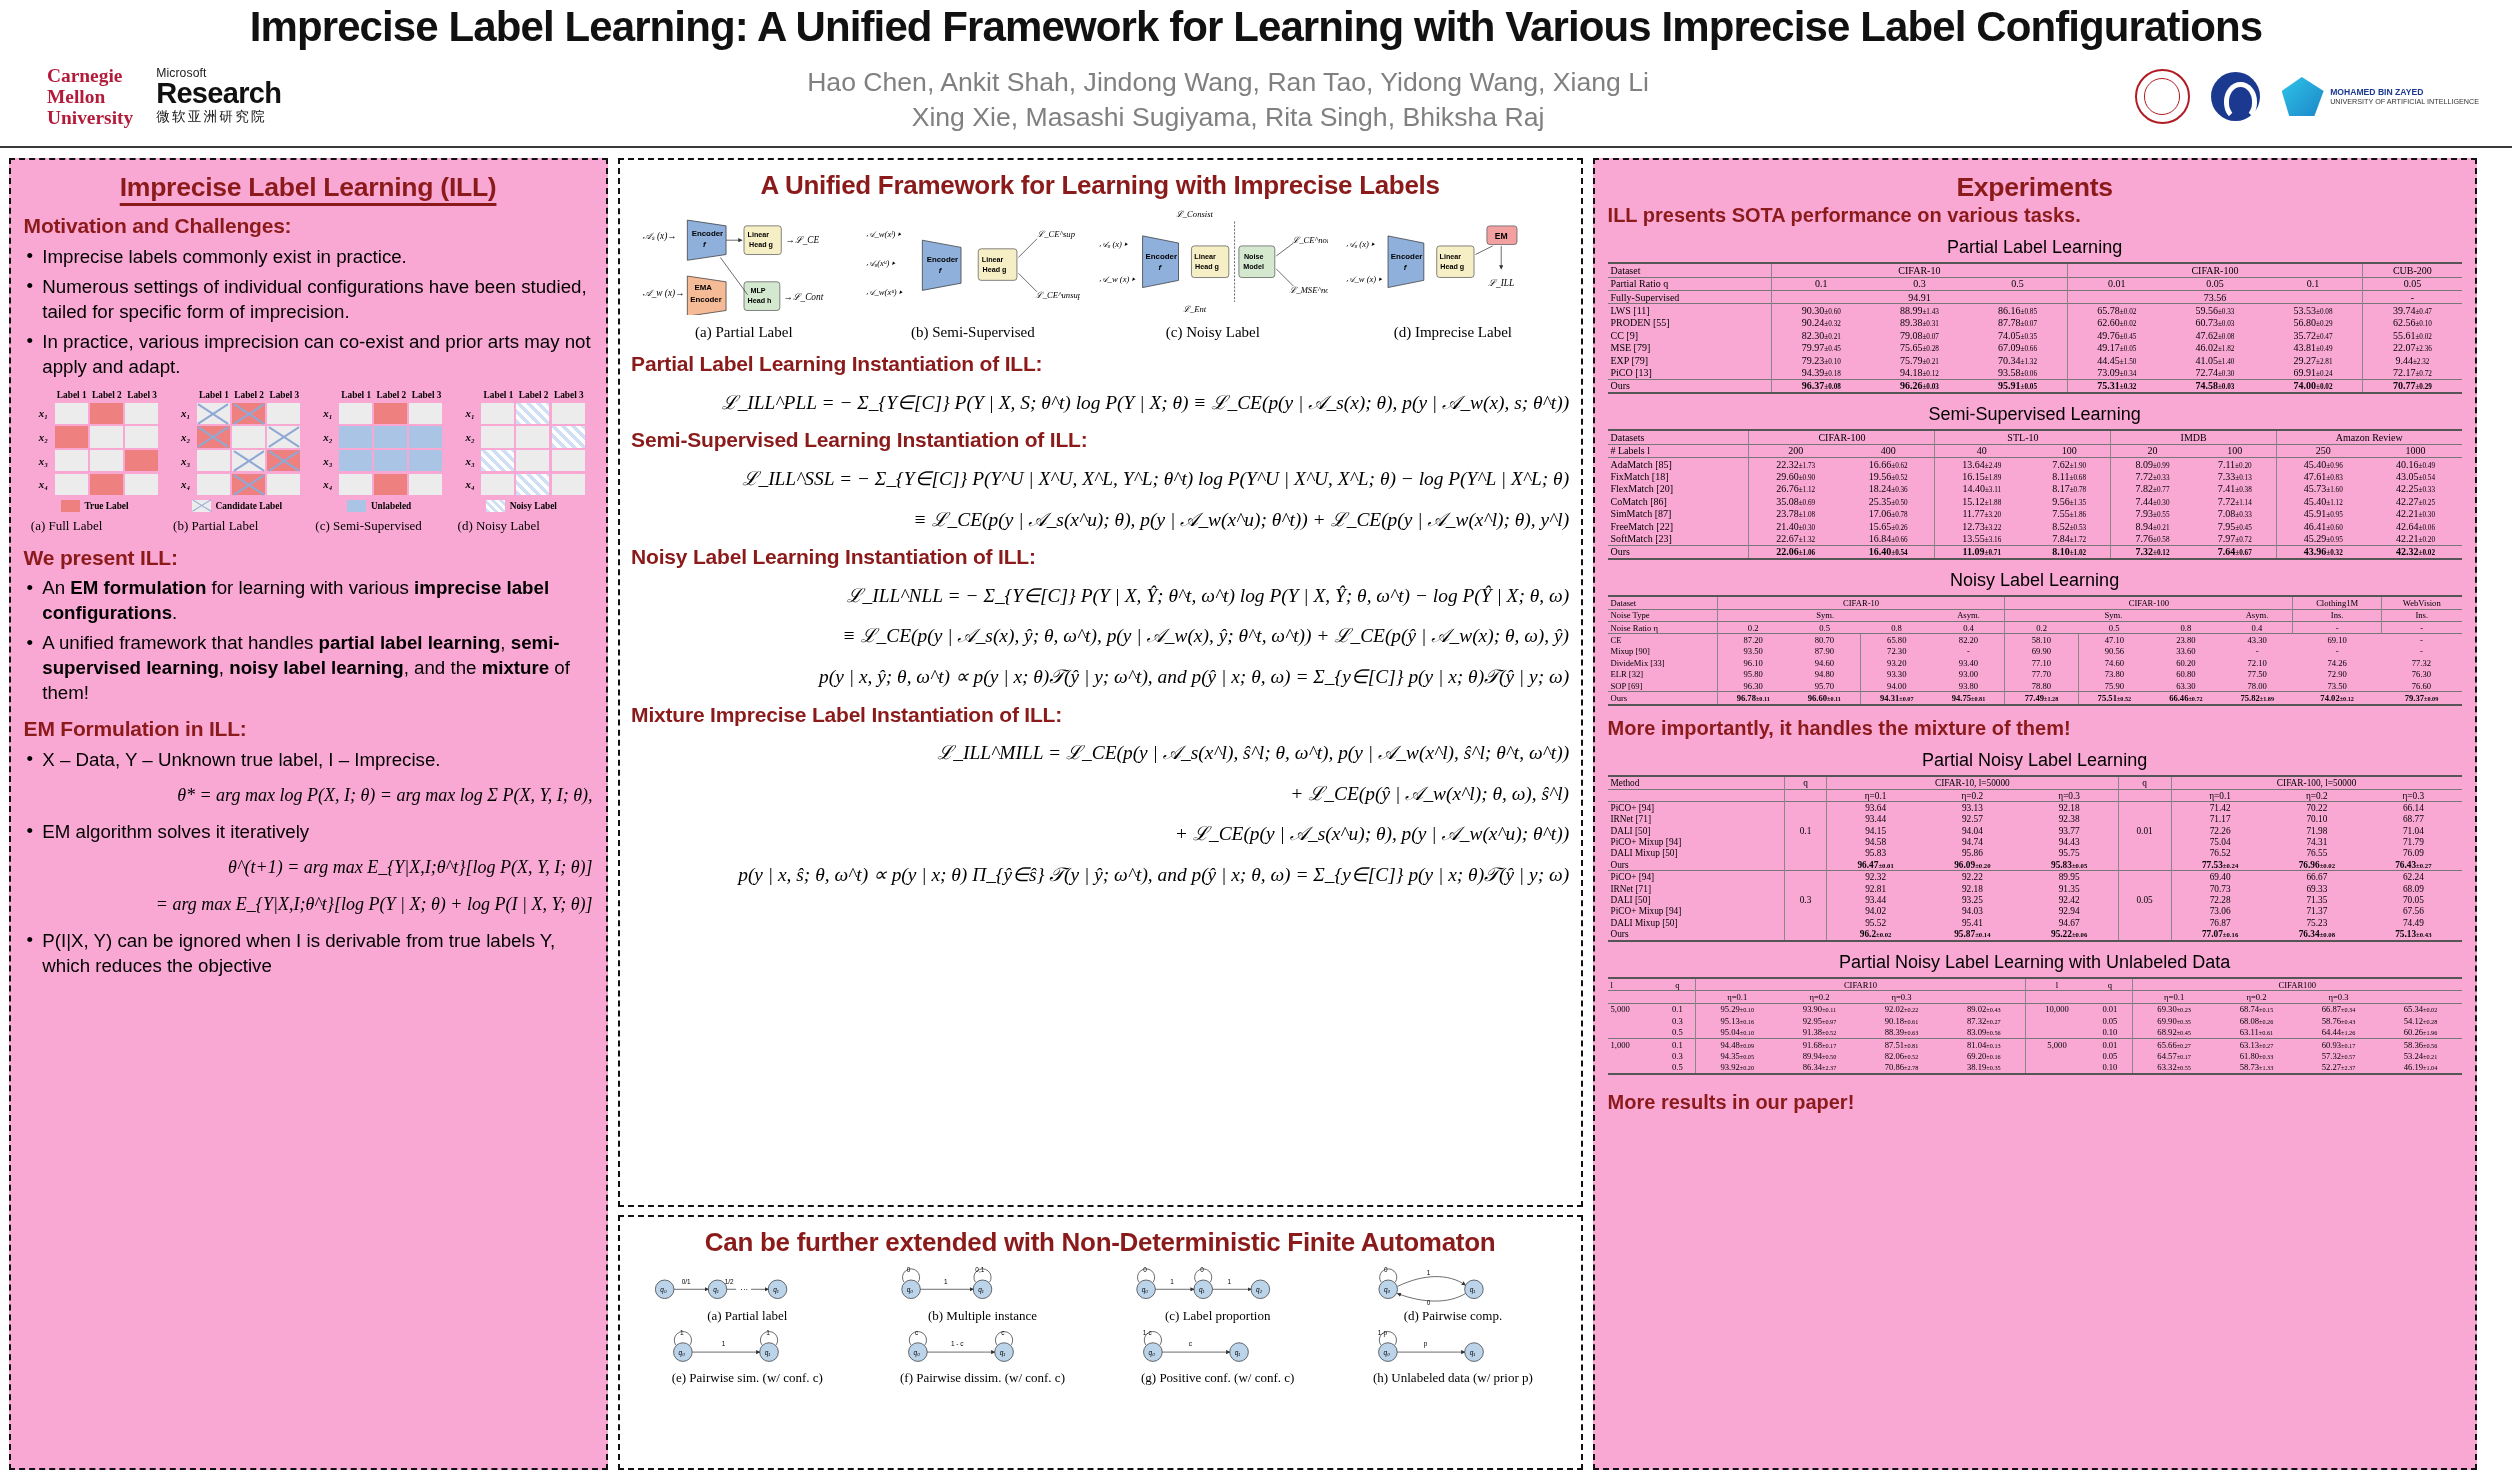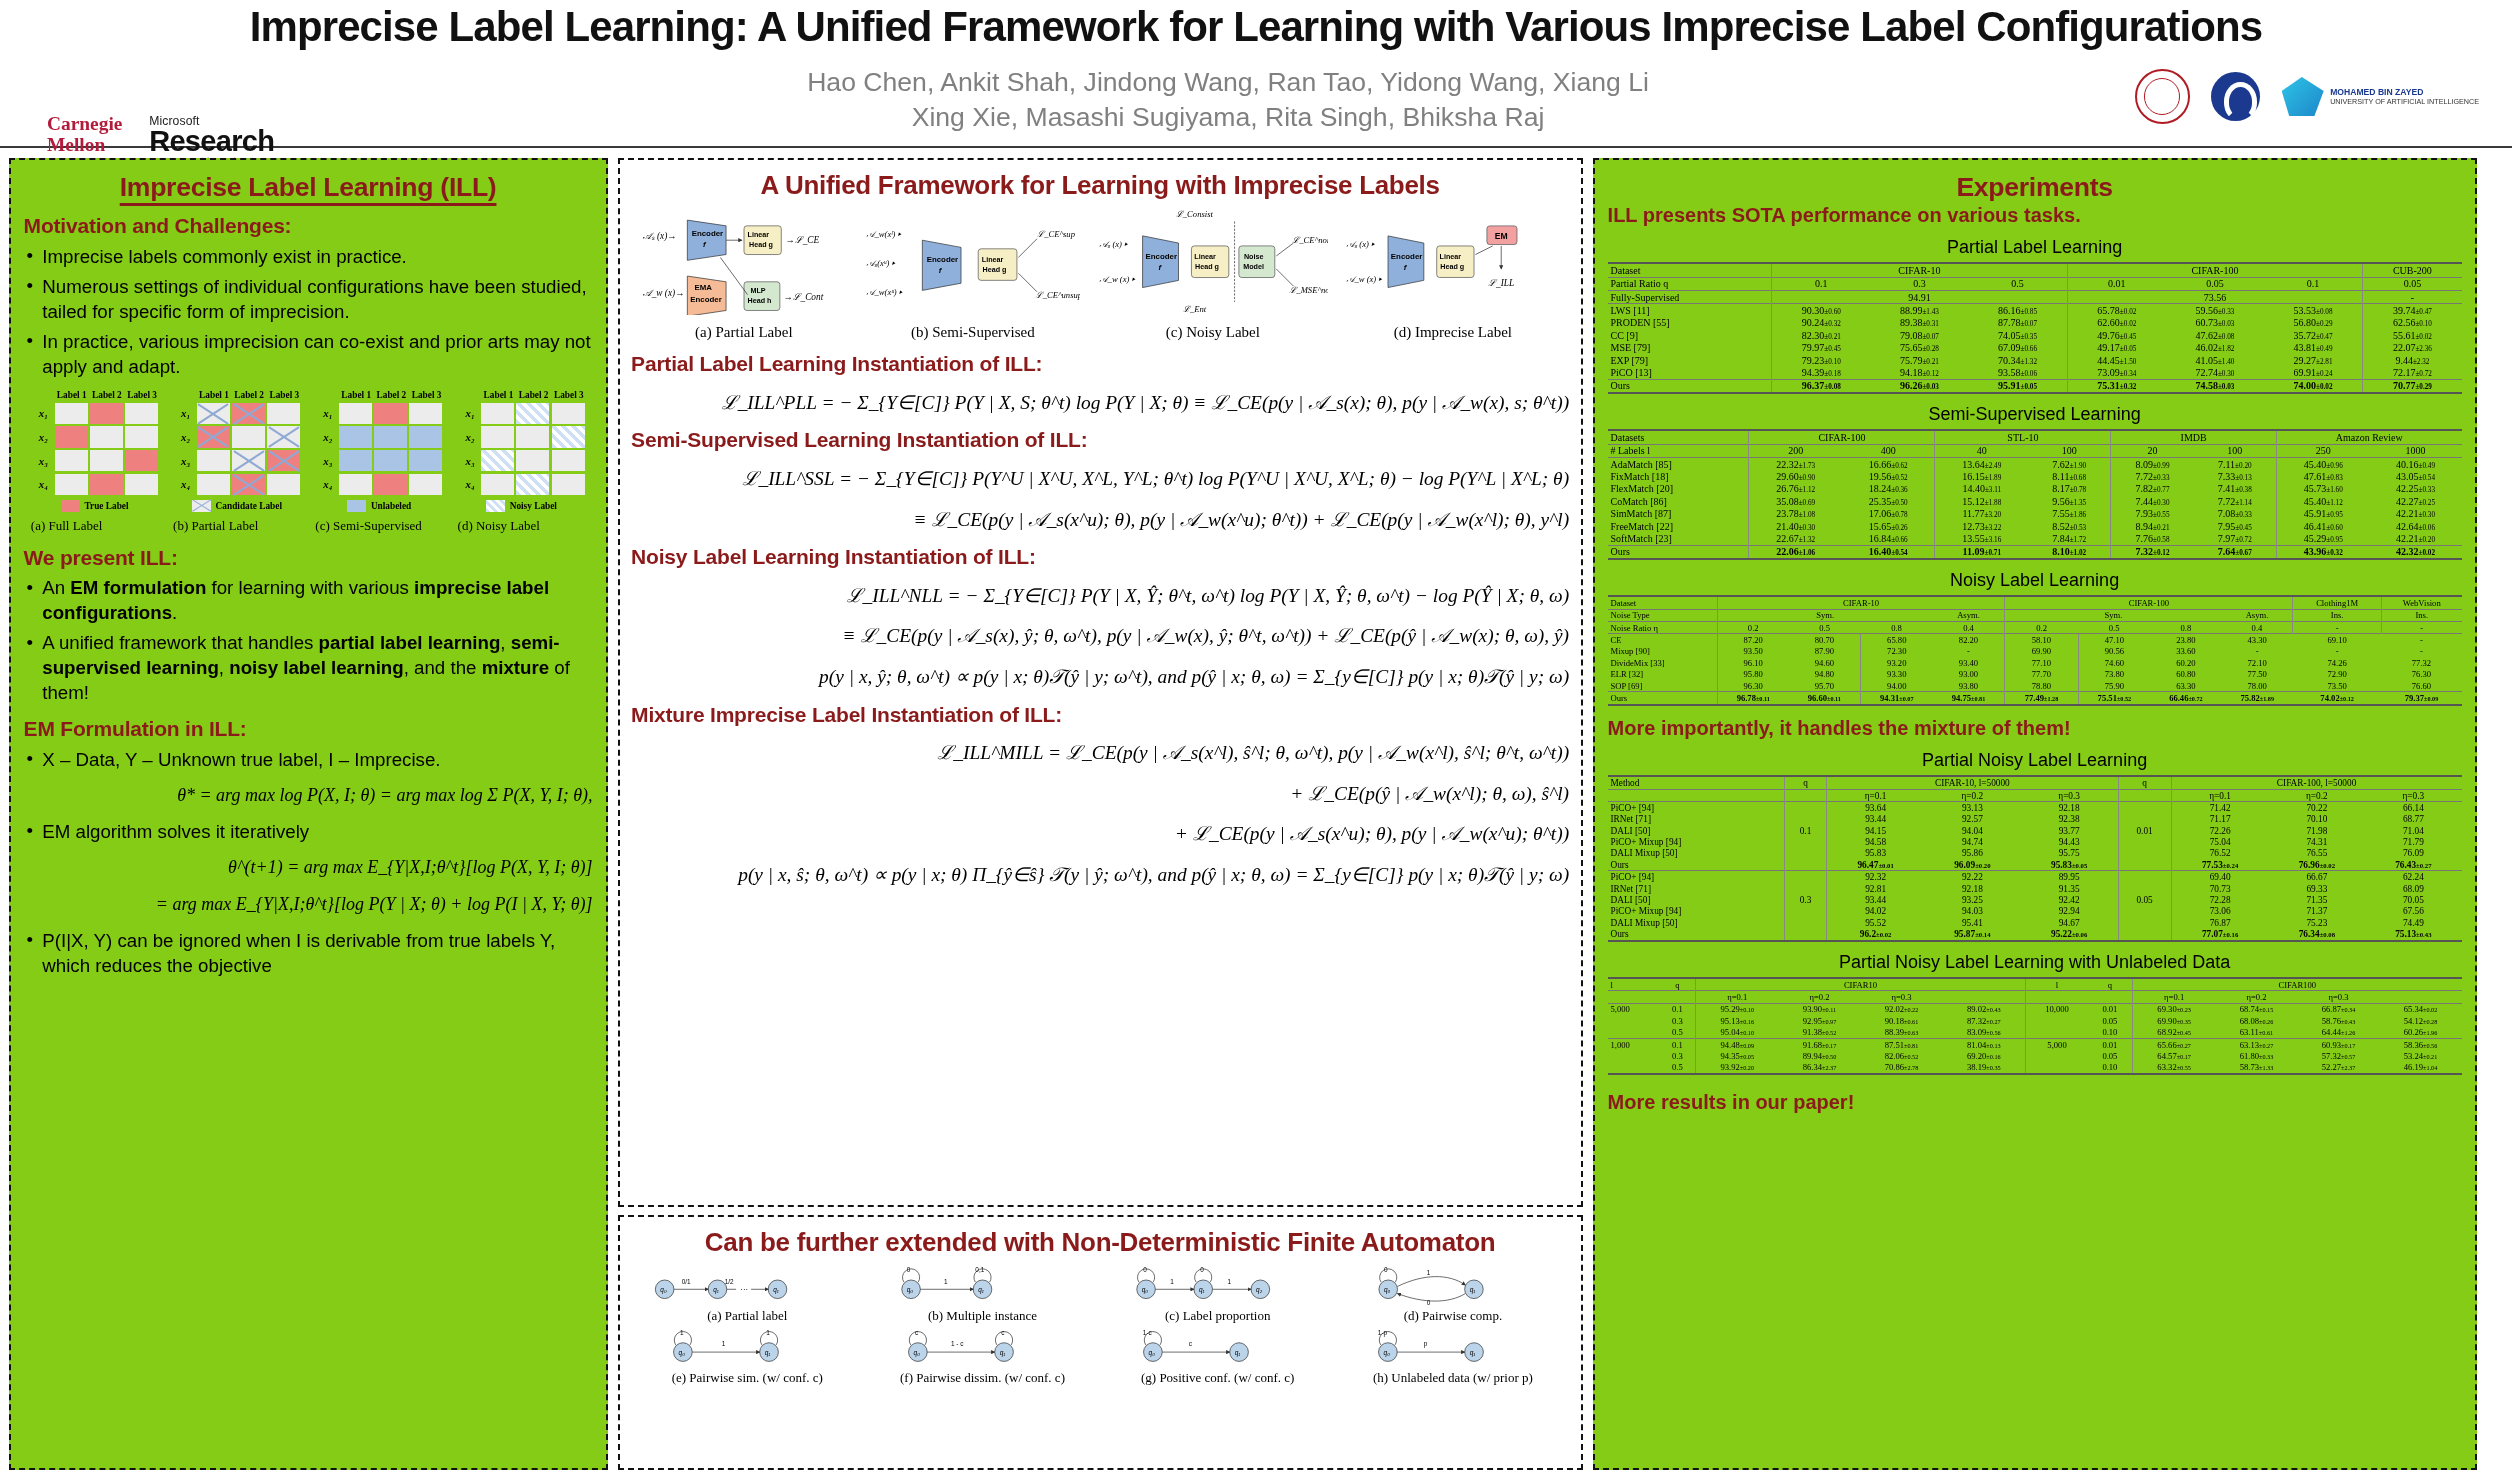--- a/index.html
+++ b/index.html
@@ -6,21 +6,21 @@
   html, body { width: 2512px; height: 1478px; background: #ffffff; }
   body { font-family: "Liberation Sans", sans-serif; color: #000; overflow: hidden; }
 
   
   #header { position: relative; width: 2512px; height: 148px; border-bottom: 2.2px solid #3a3a3a; }
   #poster-title {
     position: absolute; top: 2.9px; left: 0; width: 2512px; text-align: center;
     font-size: 42px; font-weight: bold; letter-spacing: -0.9px;
     font-family: "Liberation Sans", sans-serif; color: #111;
   }
-  #logo-block { position: absolute; left: 47px; top: 66px; display: flex; align-items: flex-start; gap: 16px; margin-top: 48px; }
+  #logo-block { position: absolute; left: 47px; top: 66px; display: flex; align-items: flex-start; gap: 23px; }
   .cmu-logo { color: #b31b3b; font-family: "Liberation Serif", serif; font-weight: bold; font-size: 19.4px; line-height: 1.08; }
   .msr-logo { font-family: "Liberation Sans", sans-serif; }
   .msr-top { font-size: 12.2px; color: #222; letter-spacing: 0.1px; }
   .msr-main { font-size: 29px; font-weight: bold; color: #111; line-height: .95; letter-spacing: -0.7px; }
   .msr-cn { font-size: 13.6px; color: #111; letter-spacing: 2.2px; font-family: "DejaVu Sans", sans-serif; }
 
   #authors { position: absolute; left: 632px; top: 65px; width: 1192px; text-align: center; }
   .author-line { font-size: 26.6px; color: #808080; line-height: 1.32; font-family: "Liberation Sans", sans-serif; }
 
   #right-logos { position: absolute; right: 33px; top: 69px; display: flex; align-items: center; gap: 21.5px; }
@@ -30,21 +30,21 @@
   .riken-mark { width: 49px; height: 49px; border-radius: 50%; background: #1b3a8f; position: relative; }
   .riken-mark::after { content:""; position:absolute; left:13px; top:10px; width:23px; height:29px; border:5px solid #fff; border-radius: 50% 50% 46% 46%; border-bottom-color:transparent; }
   .mbz { display:flex; align-items:center; gap:6.5px; }
   .mbz-mark { width: 42px; height: 39px; background: linear-gradient(135deg,#2ec4e8,#1c86c8); clip-path: polygon(48% 0,100% 36%,78% 100%,18% 100%,0 36%); }
   .mbz-txt { font-size: 8.6px; color: #1b3a8f; line-height: 1.25; font-weight: bold; }
   .mbz-txt .l1 { font-size: 8.6px; }
   .mbz-txt .l2 { font-size: 7.2px; font-weight: normal; color:#333; }
 
   
   #columns { display: flex; padding: 10px 8.6px 5.7px 8.6px; gap: 10px; height: 1328px; }
-  .col { border: 2.2px dashed #111; padding: 11.5px 13px; background:#84cc16; position:relative; }
+  .col { border: 2.2px dashed #111; padding: 11.5px 13px; background:#f9a8d4; position:relative; }
   #col-left   { width: 599px; }
   #col-mid    { width: 965px; display:flex; flex-direction:column; gap:0; border:none; padding:0; }
   #col-right  { width: 884px; }
 
   .panel { border: 2.2px dashed #111; padding: 10px 11.5px; background:#fff; }
   h2.sec-title {
     color: #8b1a1a; font-size: 26.6px; font-weight: bold; text-align: center;
     font-family: "Liberation Sans", sans-serif; letter-spacing:-0.3px;
   }
   h2.sec-title.underlined { text-decoration: underline; text-underline-offset: 6.5px; text-decoration-thickness: 2.9px; }

